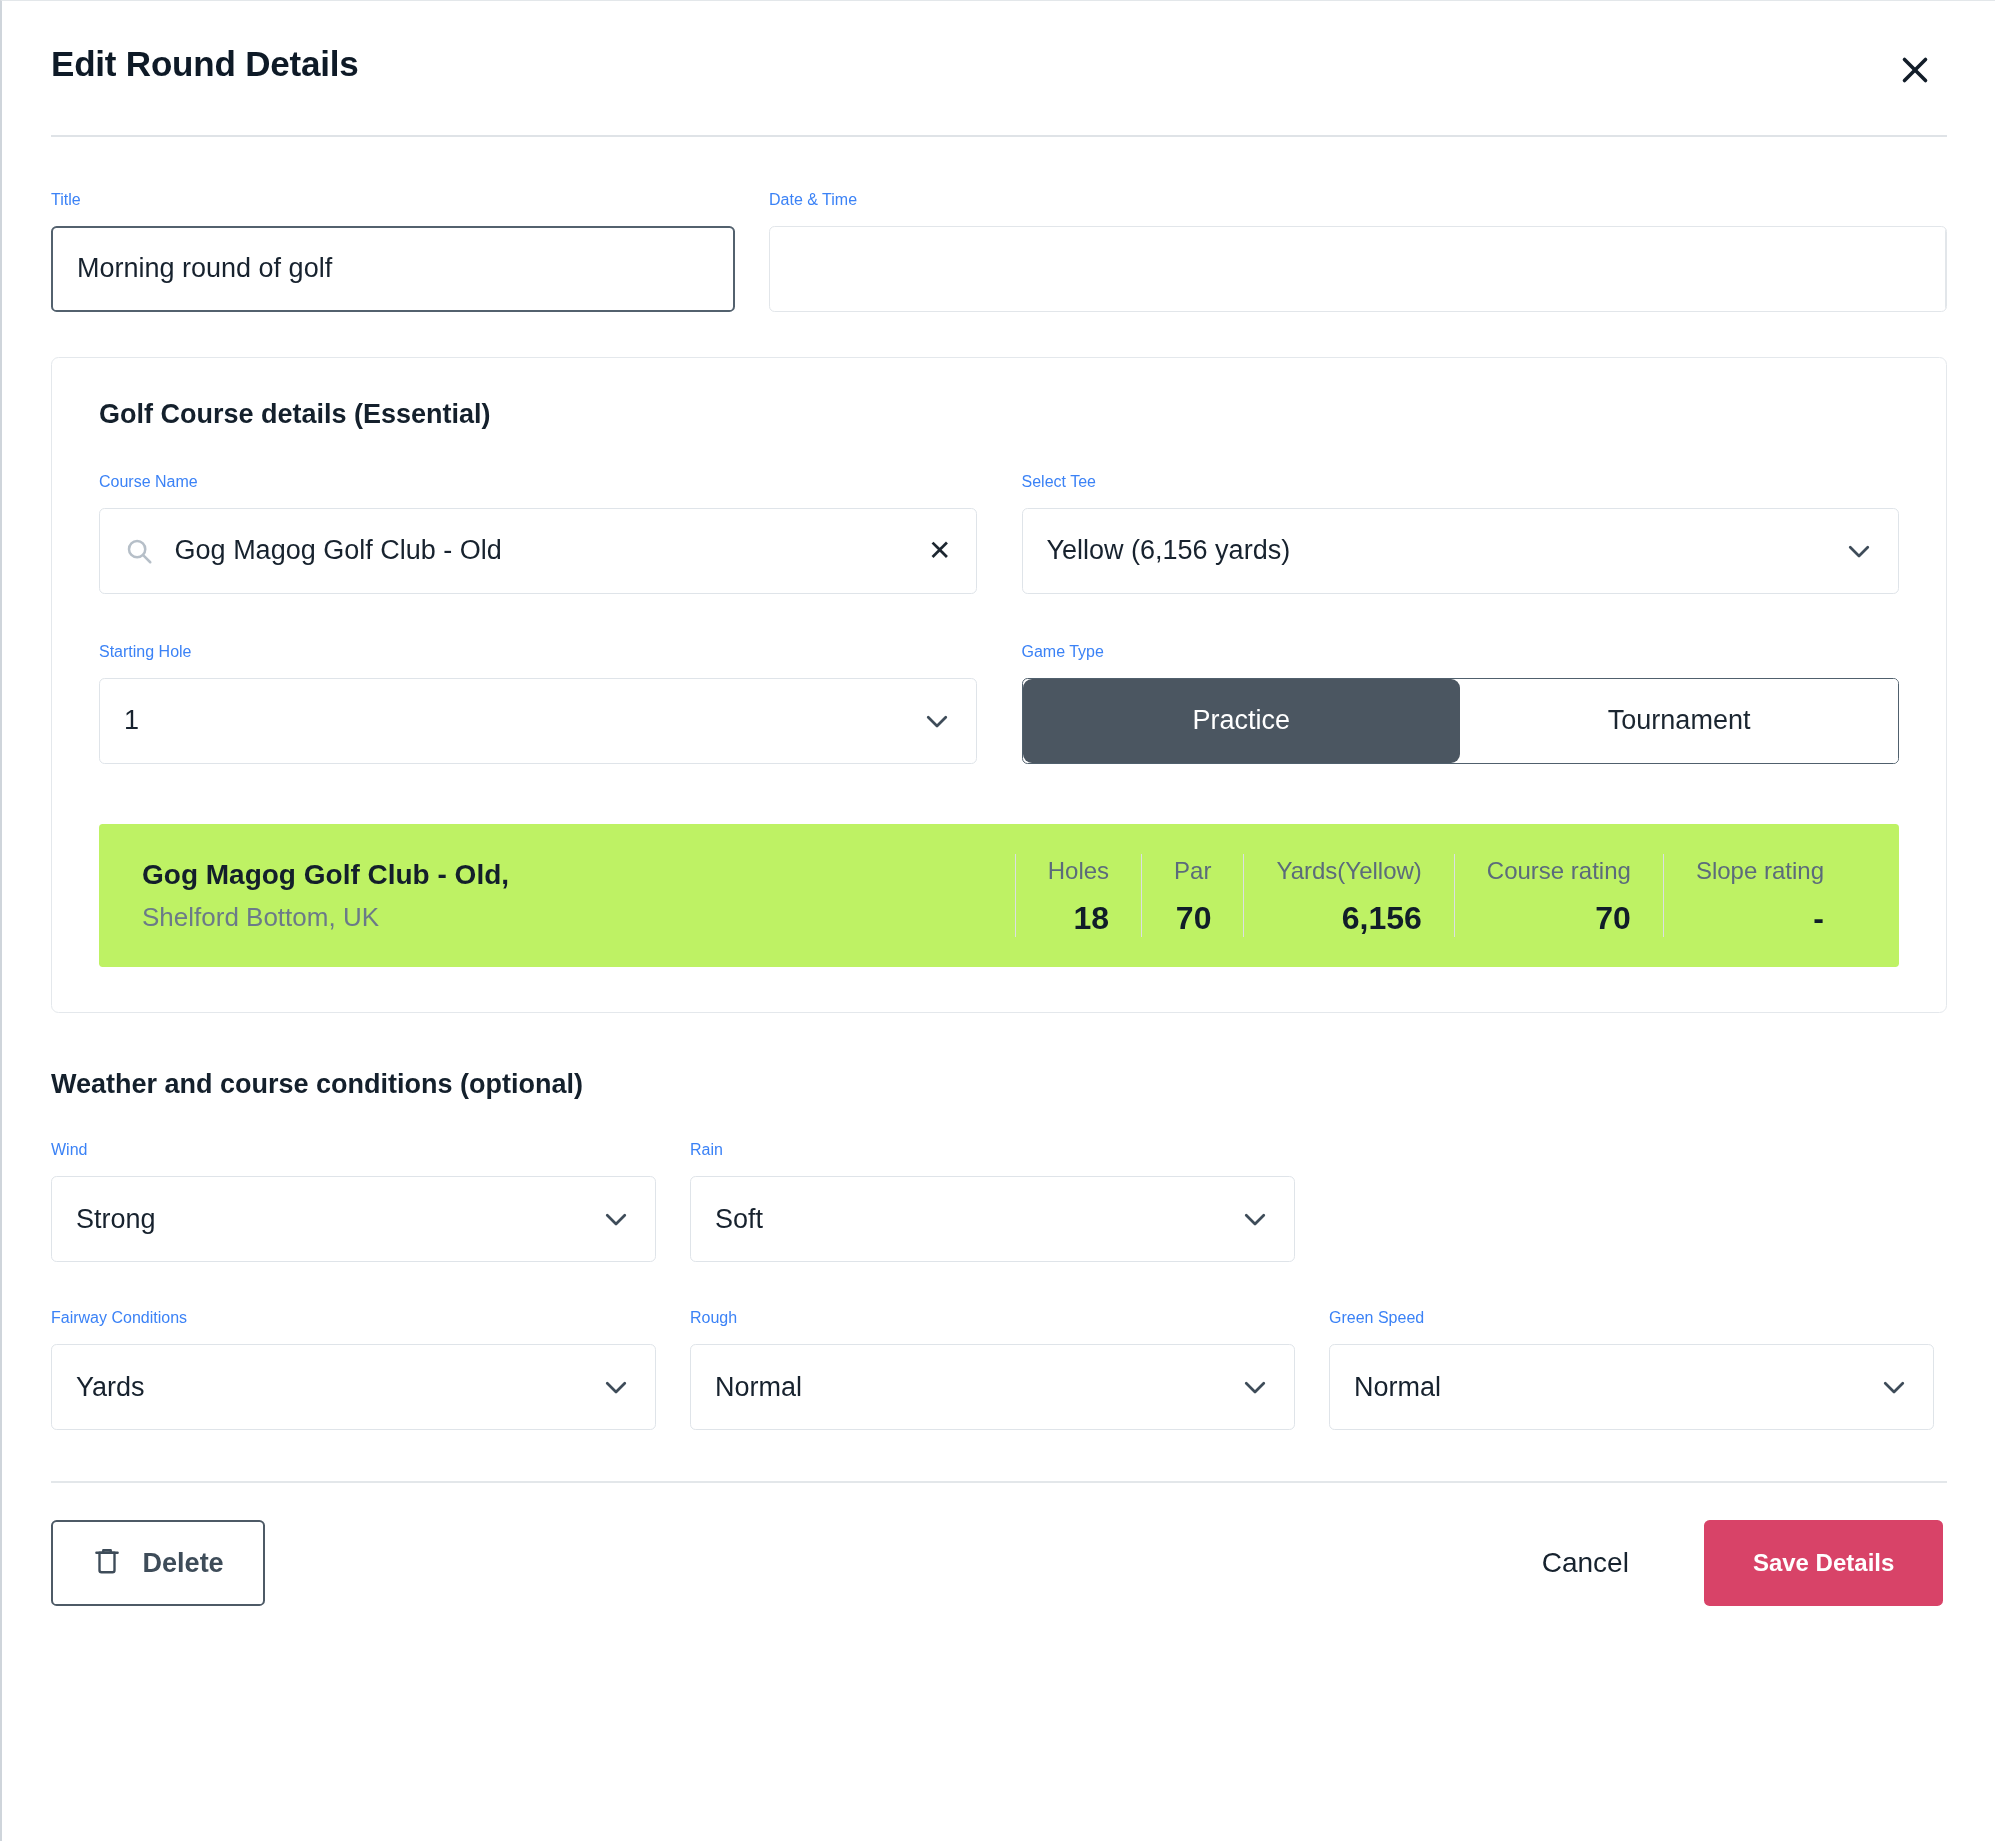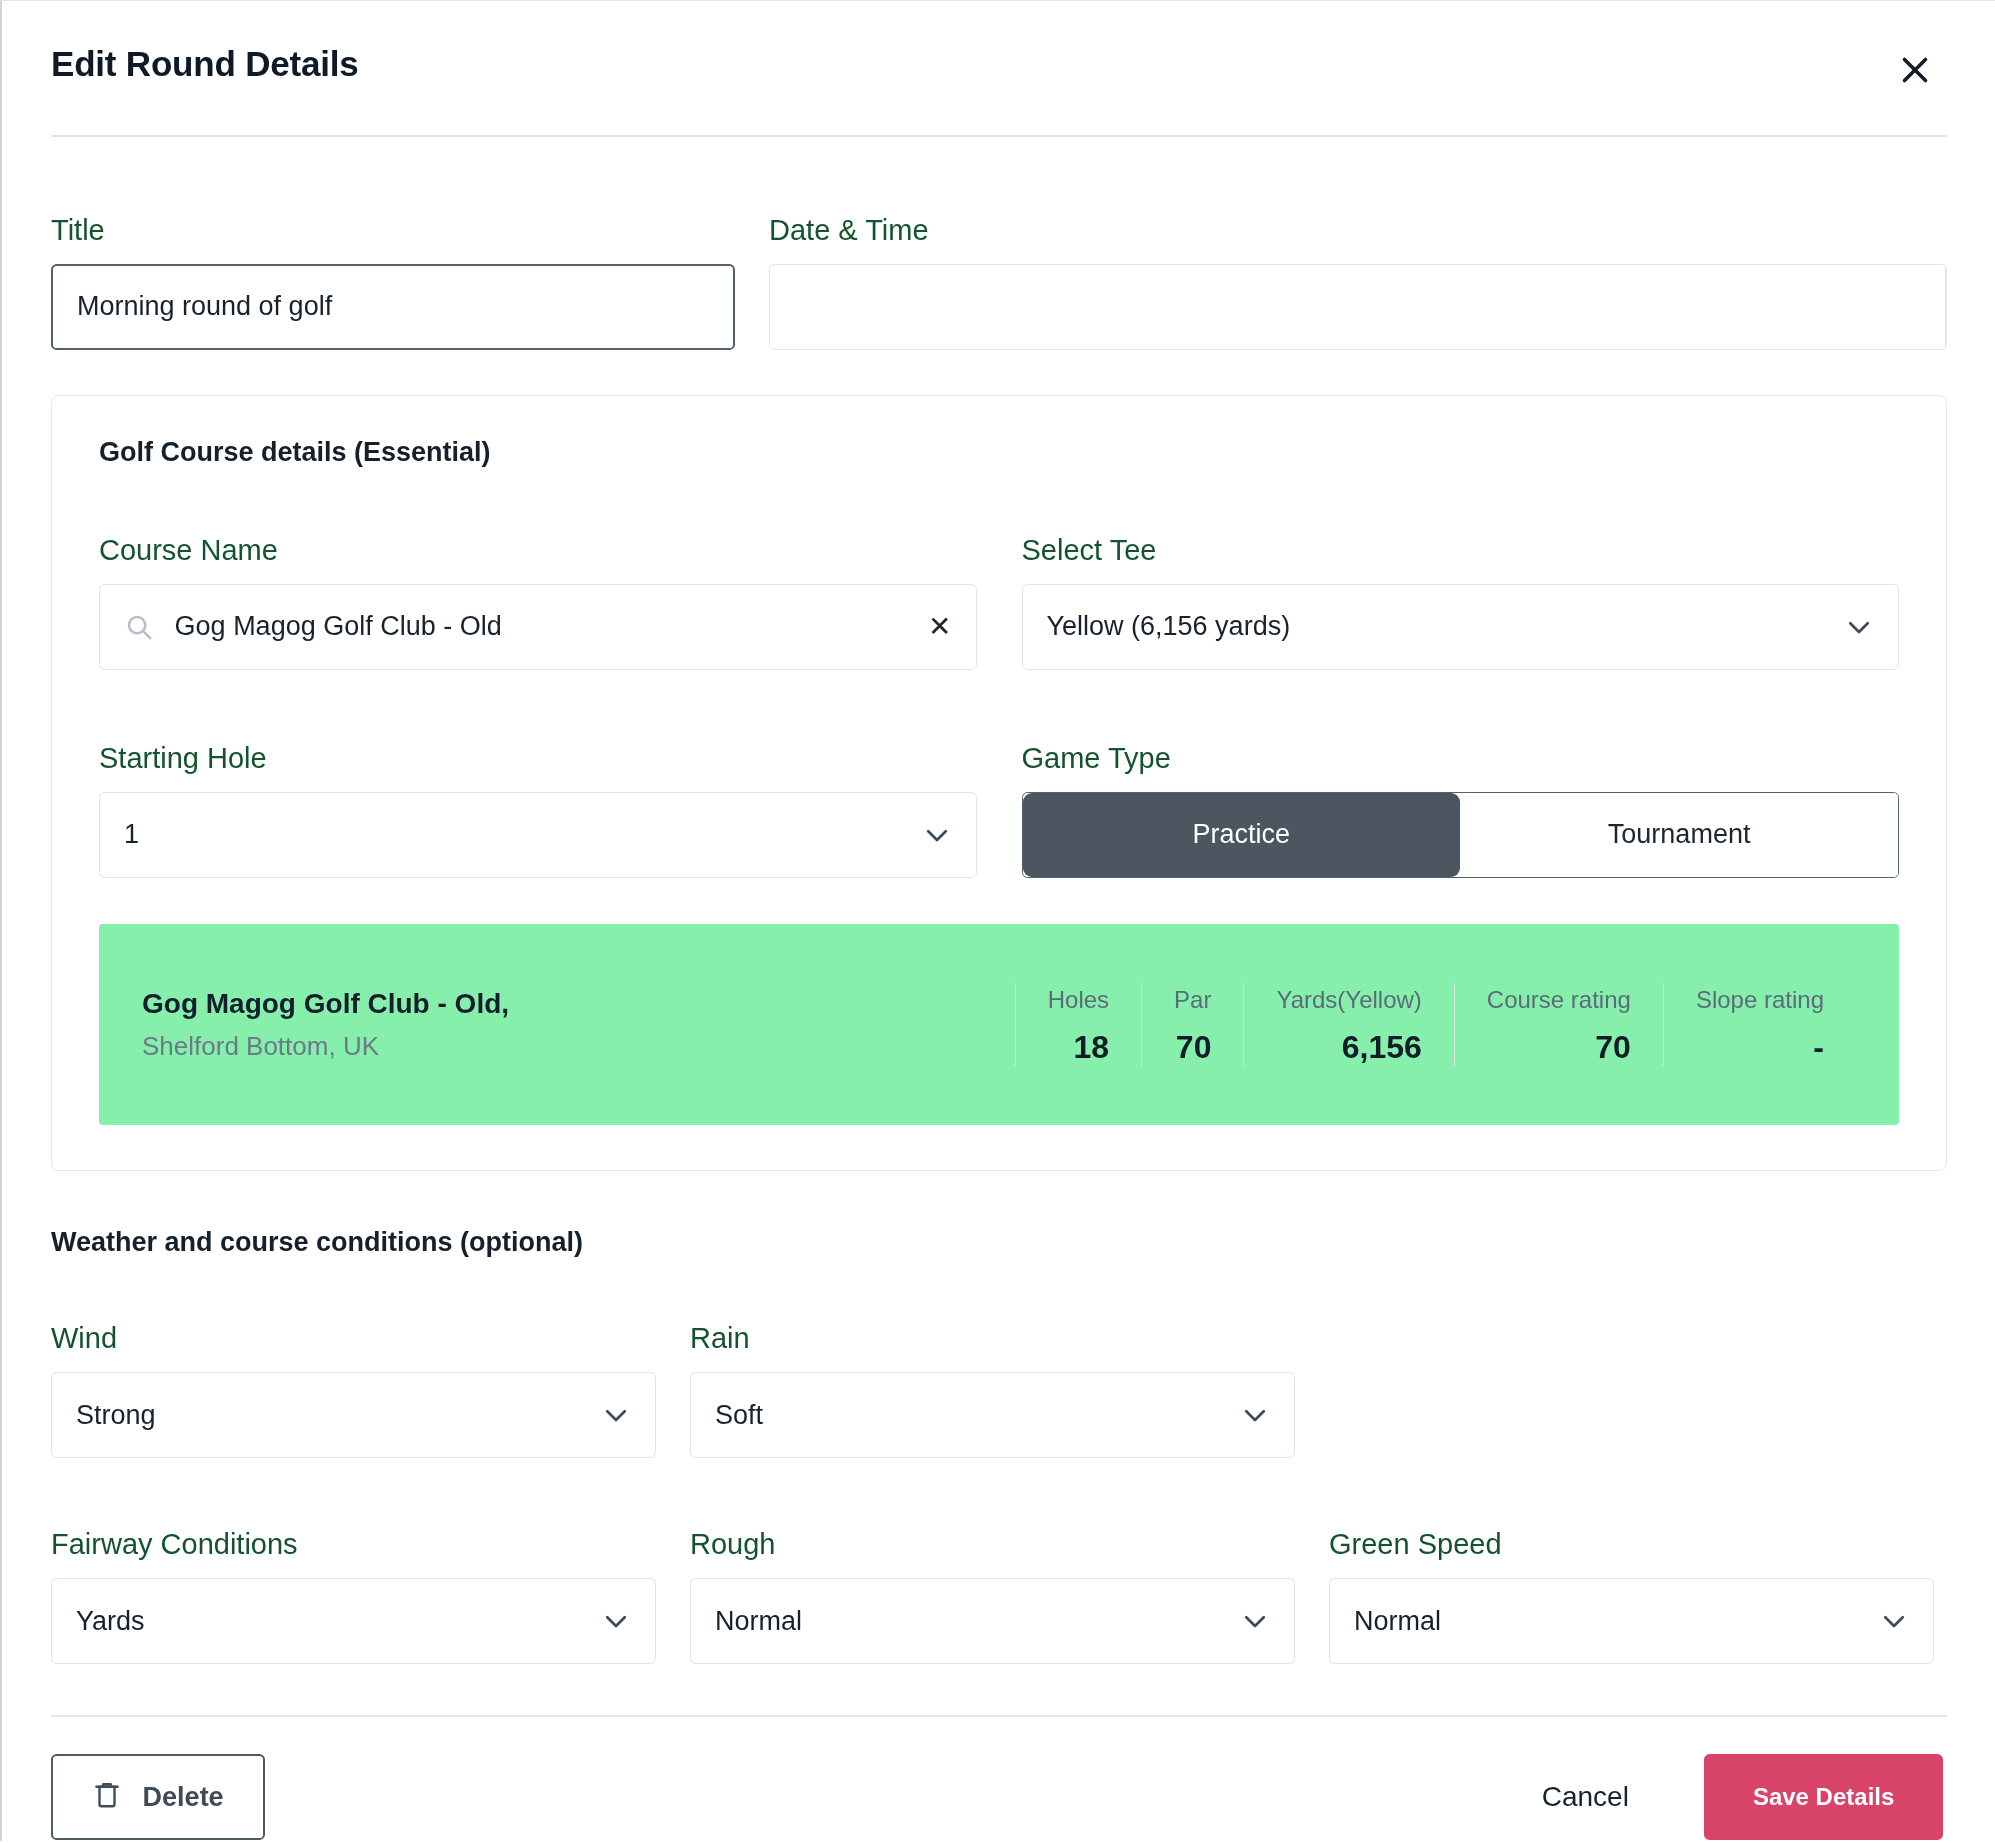--- a/index.html
+++ b/index.html
@@ -43,25 +43,24 @@
     cursor: pointer; margin-right: 5.6px; margin-top: 1.9px;
   }
   .header-rule {
     height: 1.9px;
     background: #dfe3e7;
     margin-top: 37px;
   }
 
   
   .field-label {
-    font-size: 29px;
-    color: #14532d;
+    font-size: 16px;
+    color: #3b82f6;
     margin-bottom: 17px;
     display: block;
-    margin-top: 23px;
   }
   .input-box {
     height: 86px;
     border: 1.9px solid #dfe4e9;
     border-radius: 5.6px;
     background: #fff;
     display: flex;
     align-items: center;
     padding: 0 24px;
     font-size: 27px;
@@ -164,25 +163,25 @@
     color: #1b2631;
   }
   .toggle-btn.active {
     background: #4b5661;
     color: #ffffff;
     border-radius: 9px;
   }
 
   
   .stats-strip {
-    margin-top: 46px;
-    background: #86efac;
+    margin-top: 60px;
+    background: #bef264;
     display: flex;
     align-items: stretch;
-    padding: 59px 43px;
+    padding: 30px 43px;
     border-radius: 3.7px;
   }
   .stats-name { flex: 1; display: flex; flex-direction: column; justify-content: center; }
   .stats-name .n1 {
     font-size: 28px; font-weight: bold; color: #131f2b; margin-bottom: 11.2px;
   }
   .stats-name .n2 { font-size: 26px; color: #6b7a88; }
 
   .stat-cell {
     padding: 3.7px 32px 0 32px;

